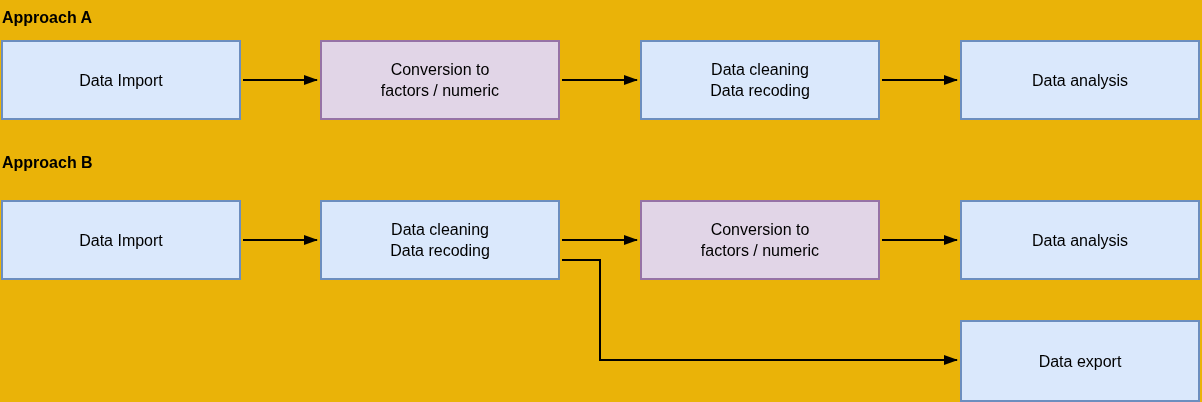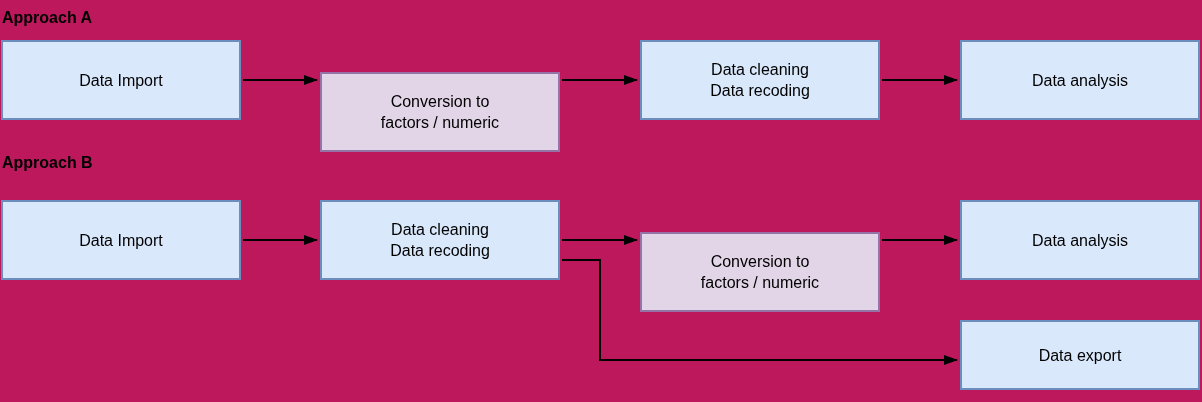--- a/index.html
+++ b/index.html
@@ -1,20 +1,20 @@
 <!DOCTYPE html>
 <html><head>
 <meta charset="utf-8">
 <style>
   html, body { margin: 0; padding: 0; background: #ffffff; }
   .canvas {
     position: relative;
     width: 1202px;
     height: 402px;
-    background: #be185d;
+    background: #eab308;
     font-family: "Liberation Sans", sans-serif;
     color: #000000;
     overflow: hidden;
   }
   .section-title {
     position: absolute;
     left: 2px;
     font-size: 16px;
     font-weight: bold;
     color: #000000;
@@ -34,34 +34,33 @@
     align-items: center;
     justify-content: center;
     text-align: center;
     font-size: 16px;
     line-height: 21px;
     color: #000000;
   }
   .node.purple {
     background: #e1d5e7;
     border-color: #9673a6;
-    margin-top: 32px;
   }
   
   .pos-a1 { left: 1px;   top: 40px; }
   .pos-a2 { left: 320px; top: 40px; }
   .pos-a3 { left: 640px; top: 40px; }
   .pos-a4 { left: 960px; top: 40px; }
   
   .pos-b1 { left: 1px;   top: 200px; }
   .pos-b2 { left: 320px; top: 200px; }
   .pos-b3 { left: 640px; top: 200px; }
   .pos-b4 { left: 960px; top: 200px; }
   
-  .pos-c1 { left: 960px; top: 320px; height: 70px; }
+  .pos-c1 { left: 960px; top: 320px; height: 82px; }
   .arrows {
     position: absolute;
     left: 0; top: 0;
     width: 1202px;
     height: 402px;
     pointer-events: none;
   }
   .edge {
     stroke: #000000;
     stroke-width: 2;

